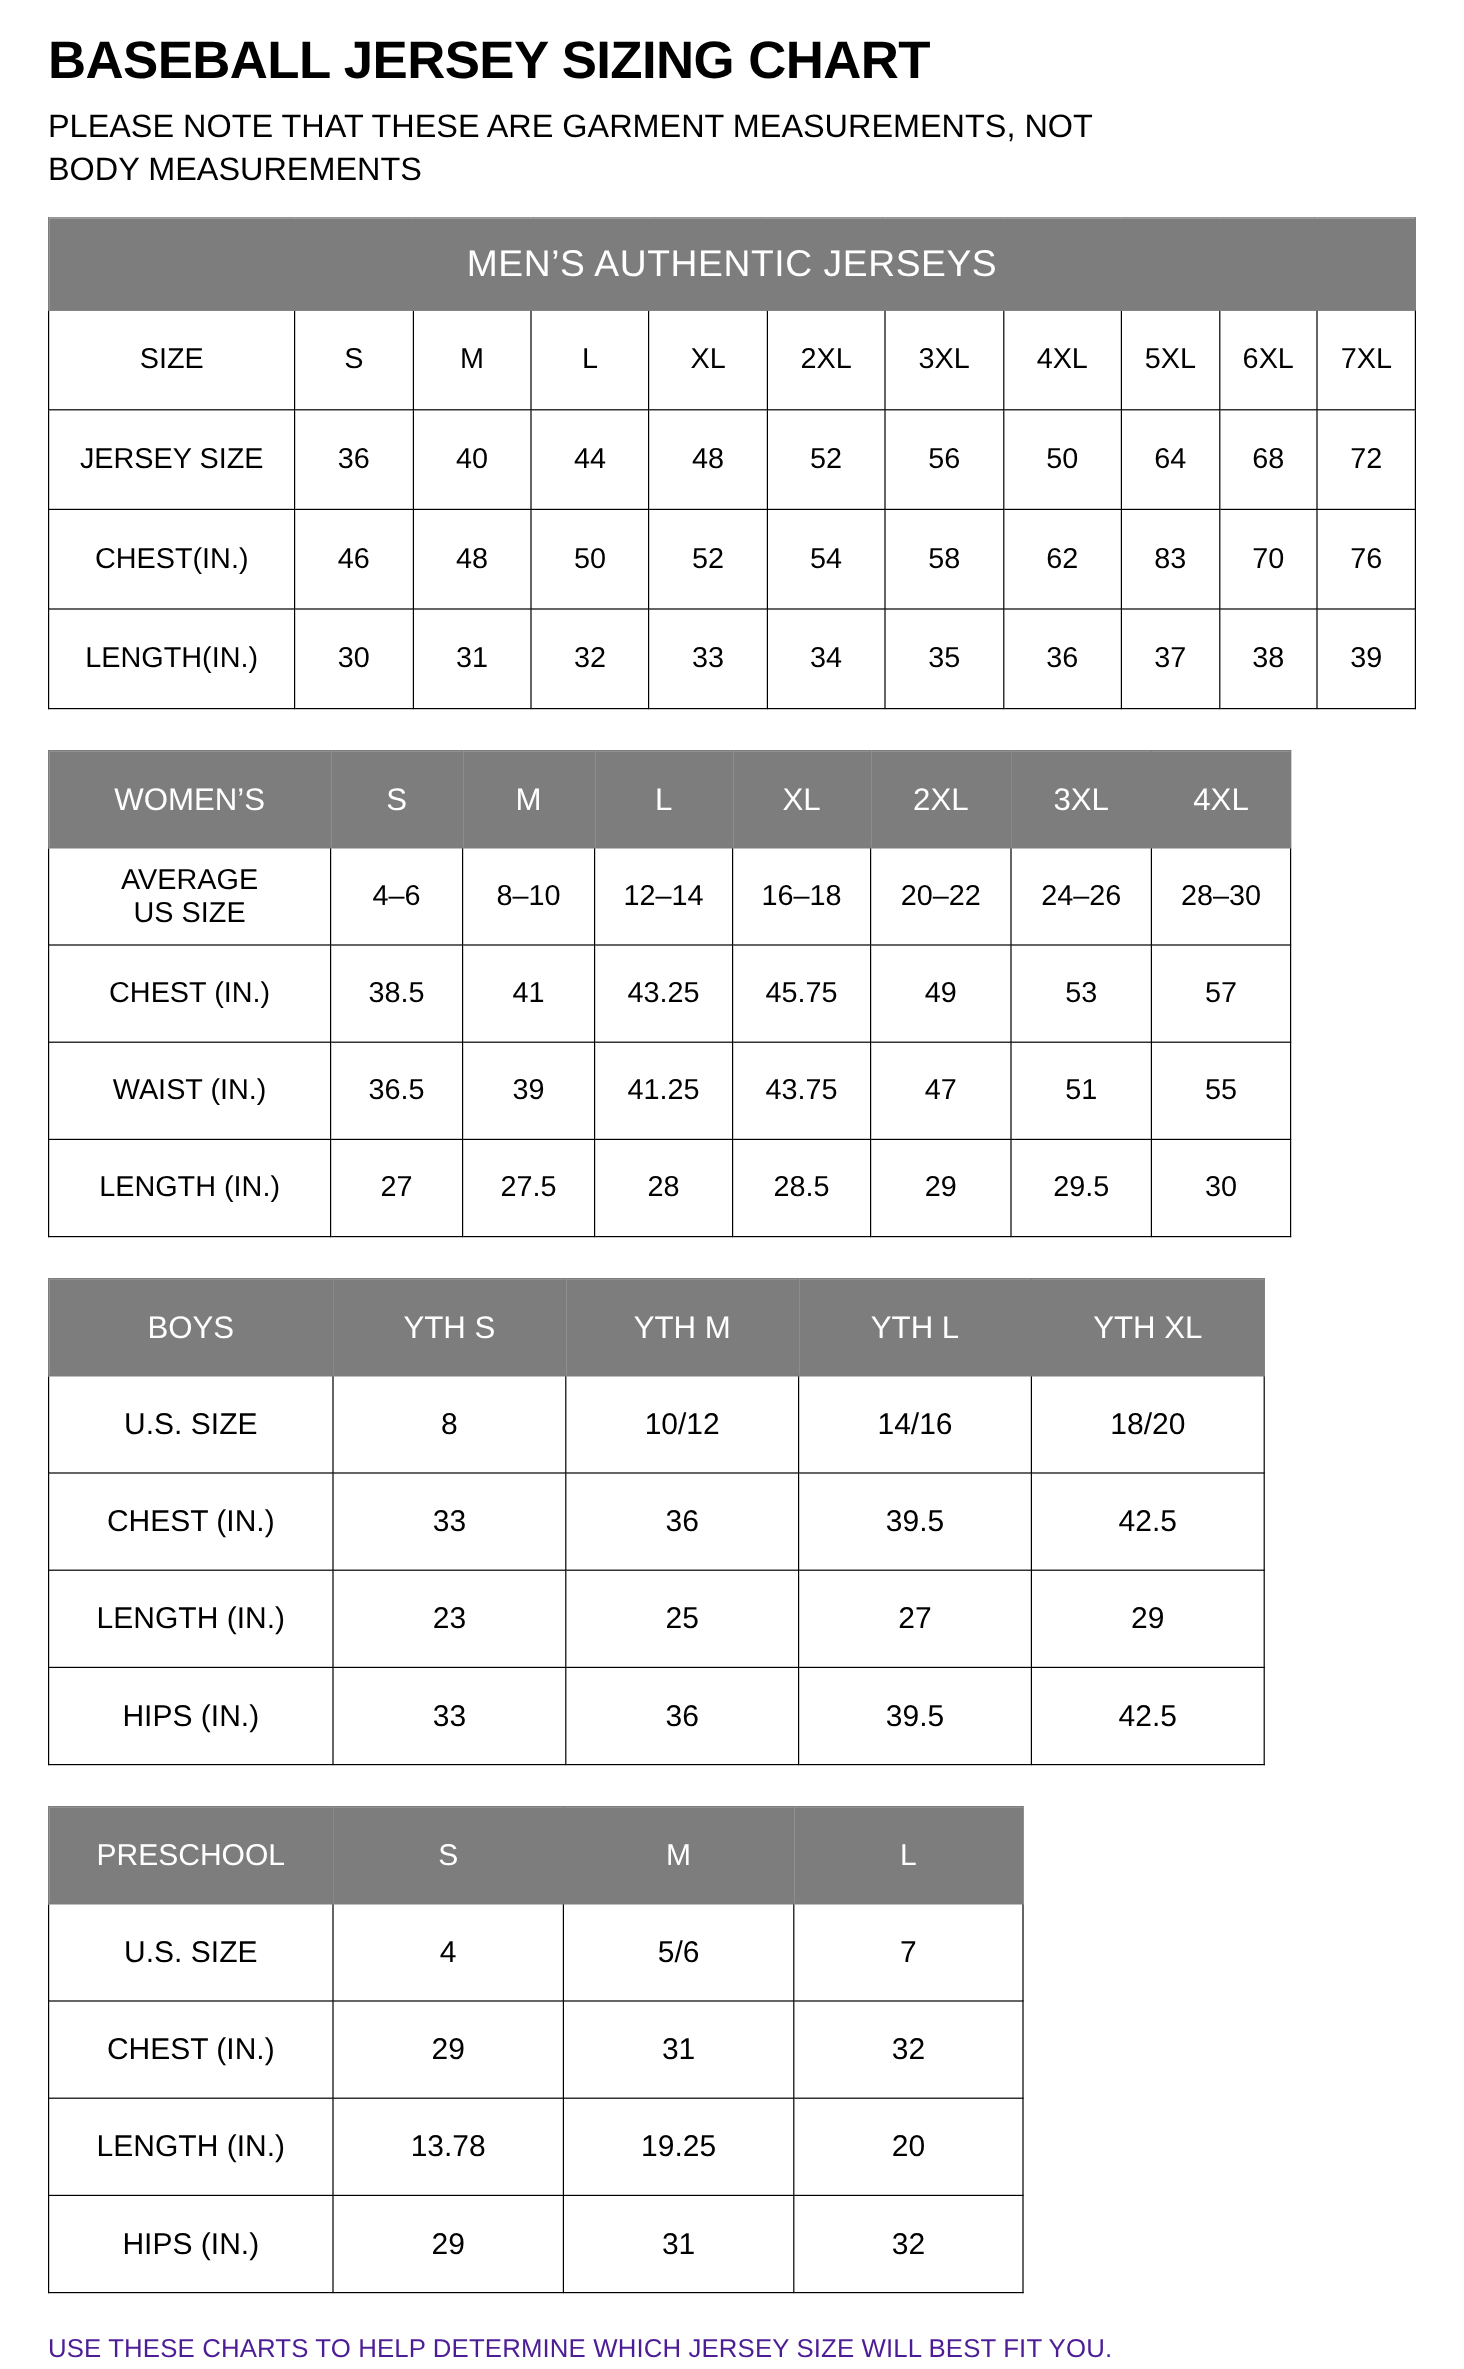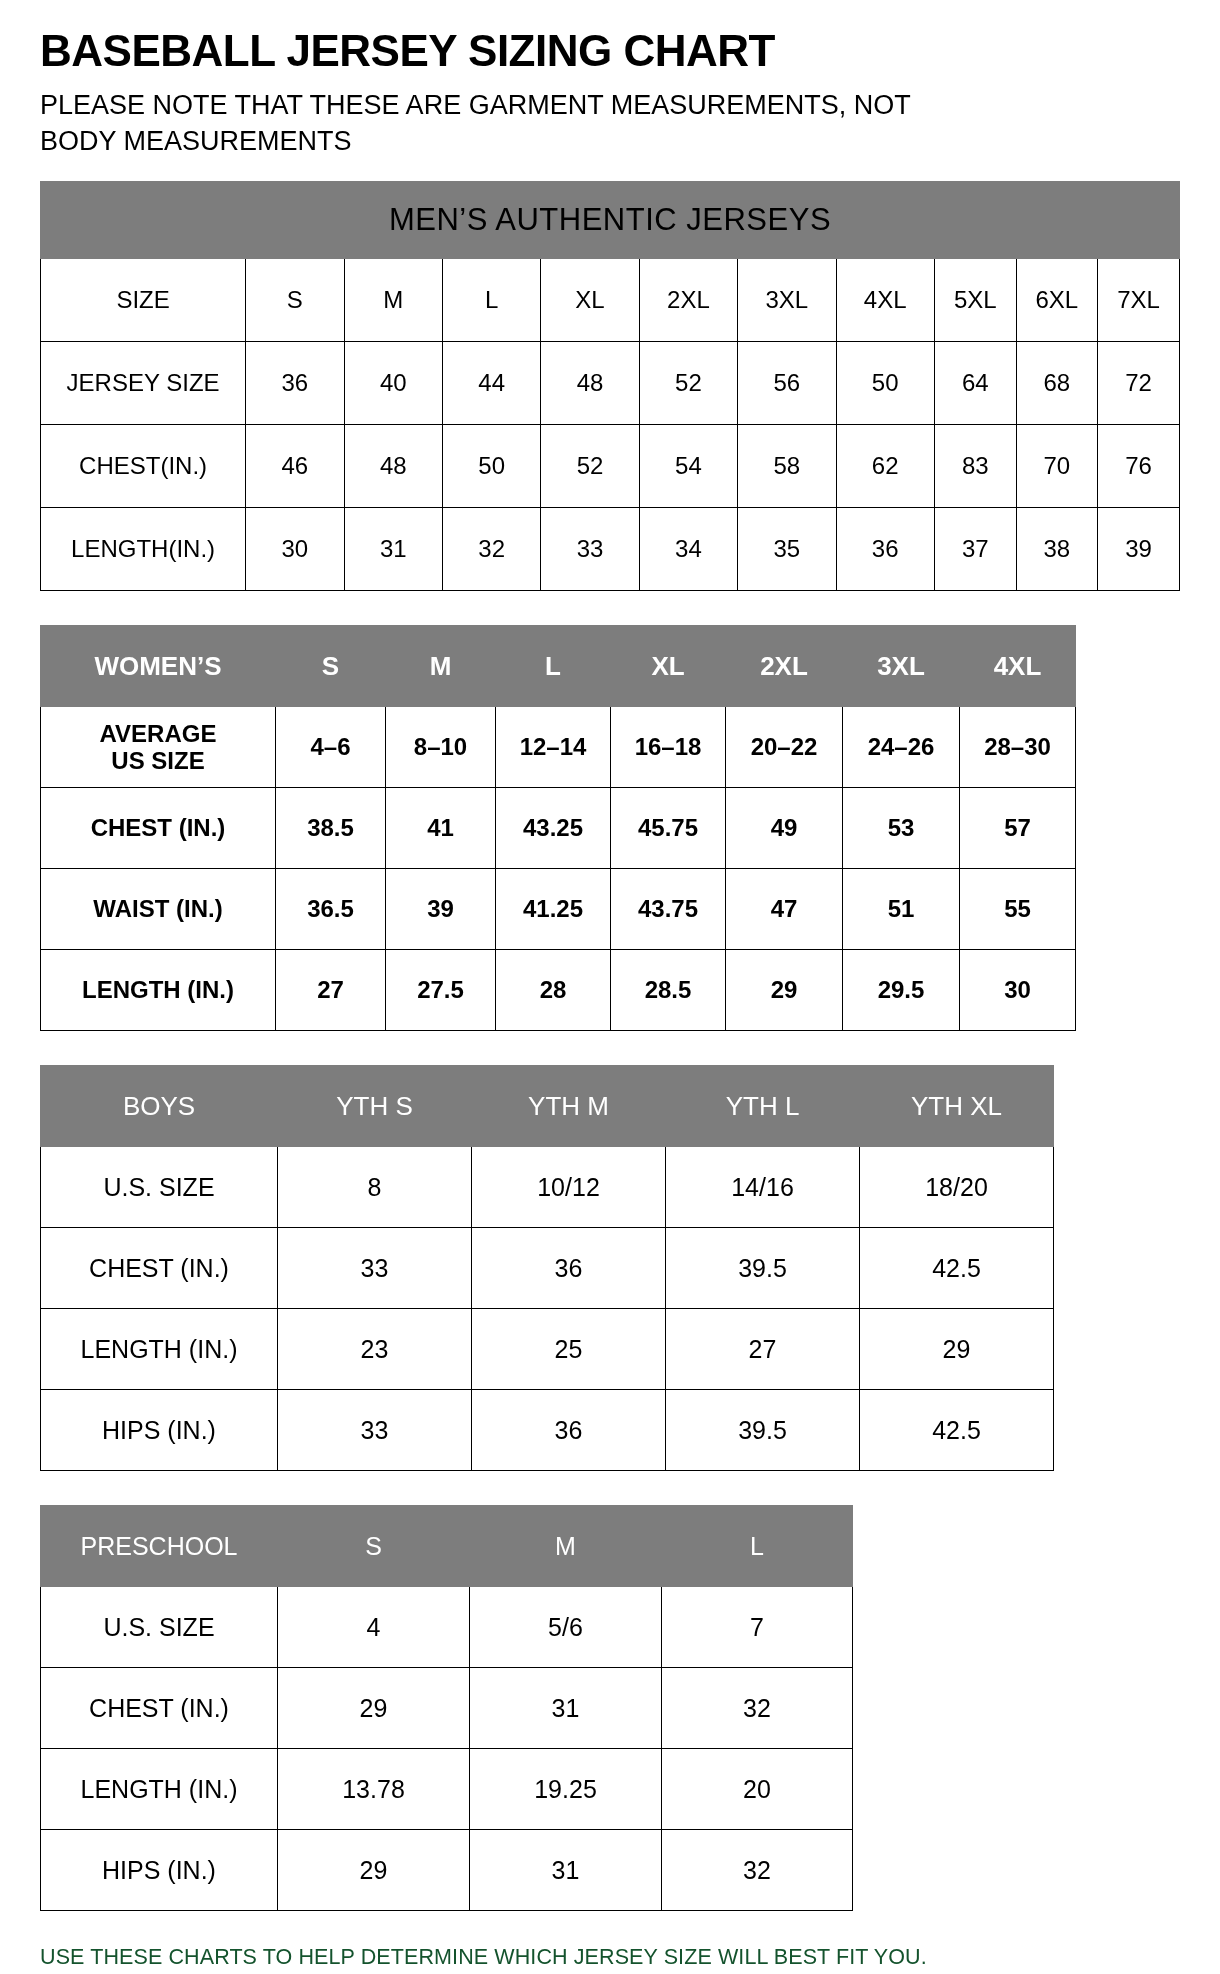--- a/index.html
+++ b/index.html
@@ -47,21 +47,21 @@
     vertical-align: middle;
     font-weight: normal;
     font-size: 23px;
     padding: 0;
     height: 80px;
     color: #000;
     background: #ffffff;
   }
   .banner-cell {
     background: #7d7d7d;
-    color: #000000;
+    color: #ffffff;
     font-size: 30px;
     letter-spacing: 0.5px;
     height: 74px;
     border: 1px solid #7d7d7d;
   }
   .hdr-grey {
     background: #7d7d7d;
     color: #ffffff;
     font-size: 25px;
     border: 1px solid #7d7d7d;
@@ -74,36 +74,36 @@
   
   .men {
     width: 1140px;
   }
   .men td { font-size: 24px; height: 82px; }
   .men .rowlabel { font-size: 24px; }
   .men .banner-cell { font-size: 31px; height: 76px; }
 
   
   .women { width: 1035px; }
-  .women td { font-size: 24px; height: 80px; font-weight: bold; }
+  .women td { font-size: 24px; height: 80px; }
   .women .hdr-grey { font-size: 26px; }
   .twoline { line-height: 1.15; }
 
   
   .boys { width: 1013px; }
   .boys td { font-size: 25px; height: 80px; }
   .boys .hdr-grey { font-size: 26px; }
 
   
   .pre { width: 812px; }
   .pre td { font-size: 25px; height: 80px; }
   .pre .hdr-grey { font-size: 25px; }
 
   .footer-note {
-    color: #14532d;
+    color: #4c1d95;
     font-size: 21.5px;
     margin-top: 8px;
     letter-spacing: 0.1px;
   }
 </style>
 </head>
 <body>
 
 <div class="page">
 

